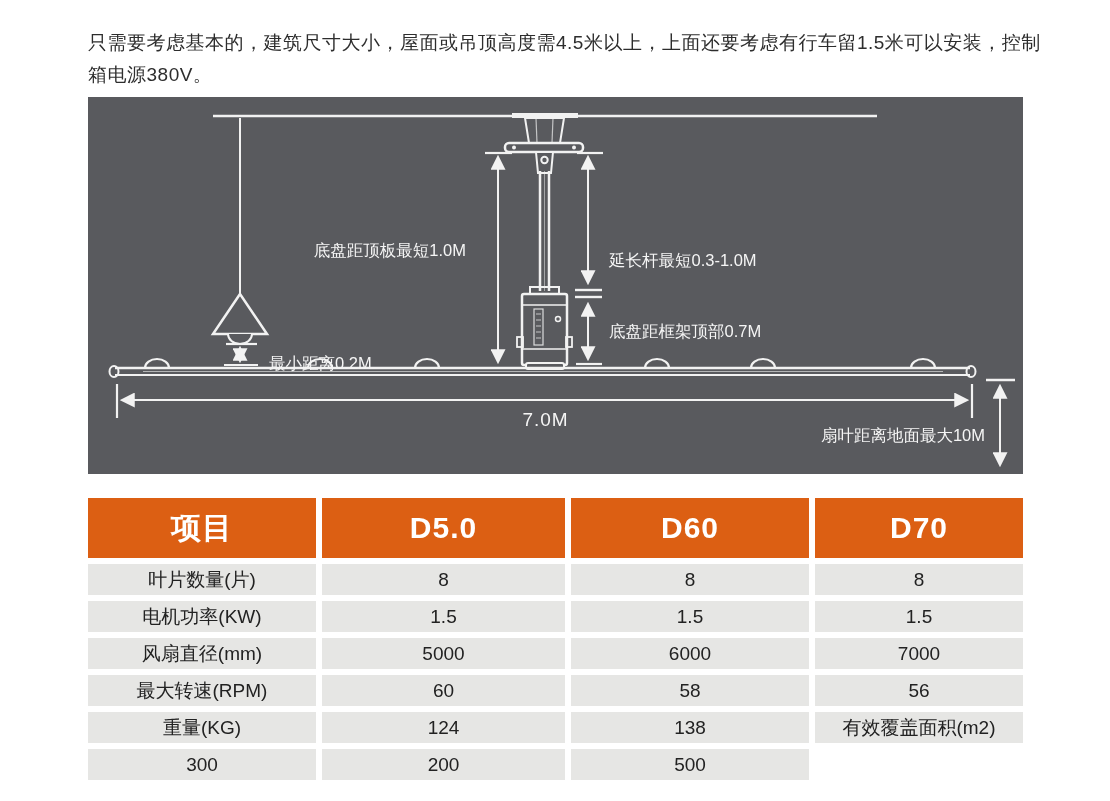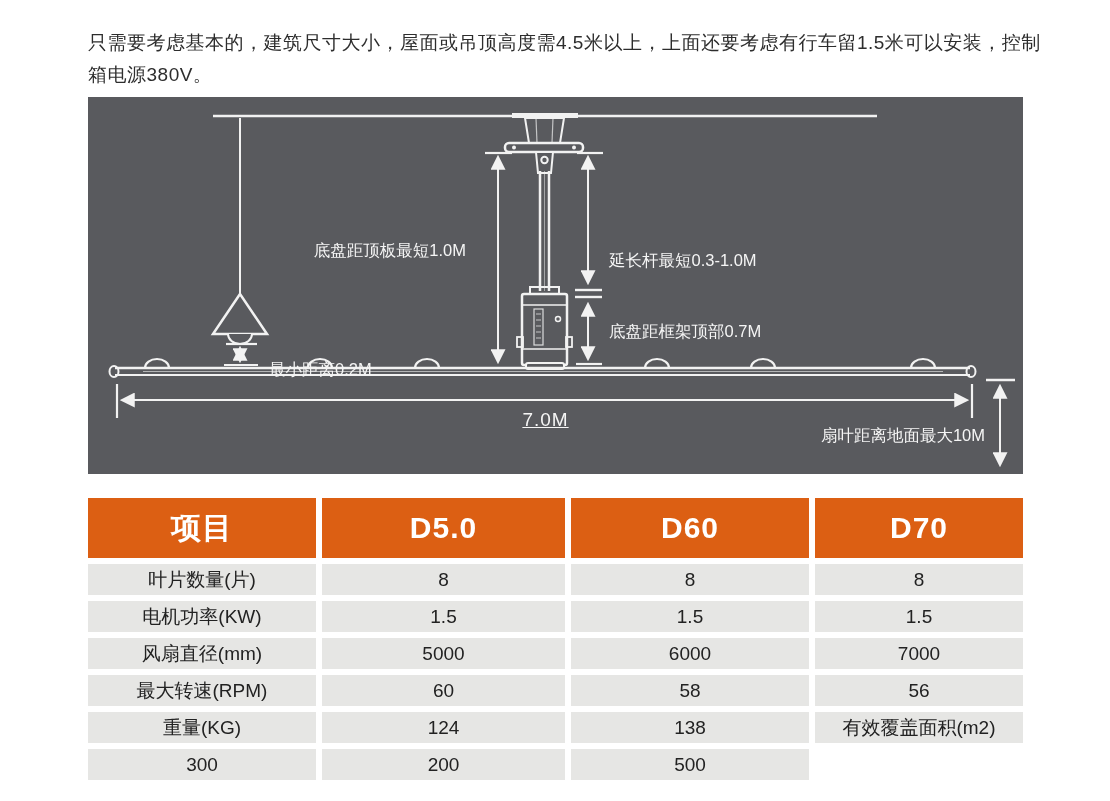--- a/index.html
+++ b/index.html
@@ -19,22 +19,22 @@
     font-size:19px;line-height:32px;color:var(--text-color);
     letter-spacing:0.5px;}
 
   .diagram{position:absolute;left:88px;top:97px;width:935px;height:377px;
     background:var(--diagram-bg);}
   .diagram svg{position:absolute;left:0;top:0;}
   .dlabel{position:absolute;color:#F5F5F5;font-size:16.5px;white-space:nowrap;}
   .dlabel.ceil{left:214px;top:143px;width:164px;text-align:right;}
   .dlabel.ext{left:521px;top:117px;margin-top:36px;}
   .dlabel.frame{left:521px;top:224px;}
-  .dlabel.min{left:181px;top:262px;text-align:center;}
-  .dlabel.diam{left:410px;top:312px;width:95px;text-align:center;font-size:19px;letter-spacing:1px;text-decoration:underline;}
+  .dlabel.min{left:181px;top:256px;text-align:center;}
+  .dlabel.diam{left:410px;top:312px;width:95px;text-align:center;font-size:19px;letter-spacing:1px;}
   .dlabel.ground{left:715px;top:328px;width:182px;text-align:right;}
 
   .spec{position:absolute;left:88px;top:498px;width:799px;
     display:grid;grid-template-columns:228px 243px 238px 208px;
     grid-template-rows:60px repeat(6,31px);
     column-gap:6px;row-gap:6px;}
   .spec .cell{display:flex;align-items:center;justify-content:center;}
   .spec .head{background:var(--accent);color:#FFFFFF;
     font-size:30px;font-weight:bold;letter-spacing:1px;}
   .spec .rowlabel{background:var(--table-row-bg);color:#222222;font-size:19px;}

